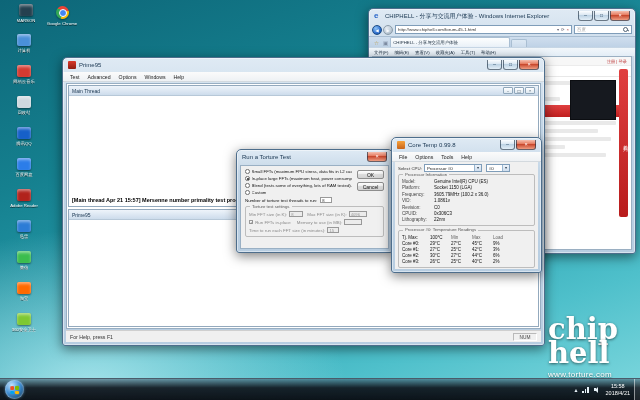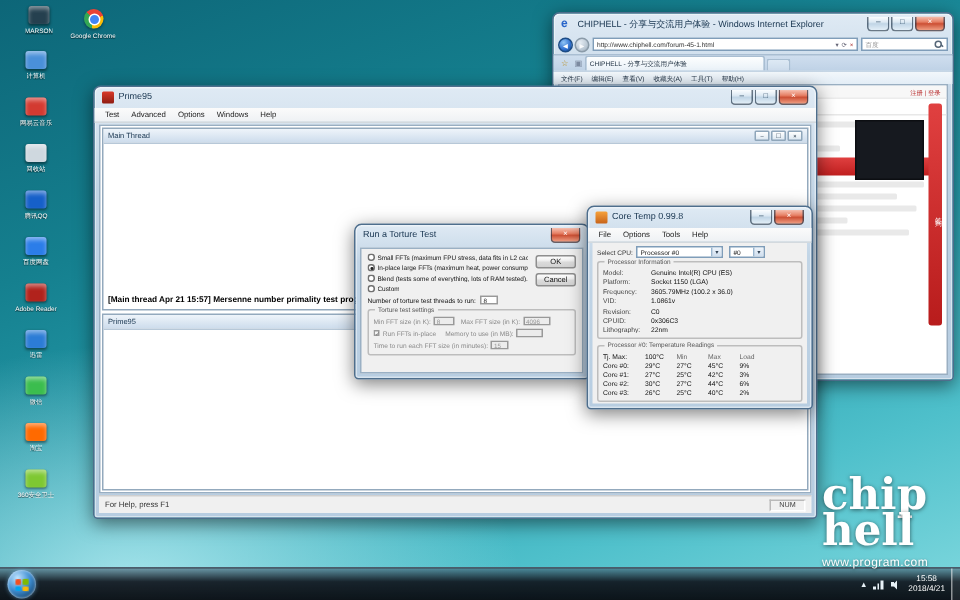--- a/index.html
+++ b/index.html
@@ -534,21 +534,21 @@
               <span class="c5">2%</span>
             </div>
           </div>
       </div>
     </div>
   </div>
 
   <div id="wm">
     <div class="wm-big">chip</div>
     <div class="wm-big">hell</div>
-    <div class="wm-url">www.program.com</div>
+    <div class="wm-url">www.torture.com</div>
   </div>
 
   <div id="taskbar">
     <div id="orb">
       <span class="flag">
           <i></i>
           <i></i>
           <i></i>
           <i></i>
         </span>

